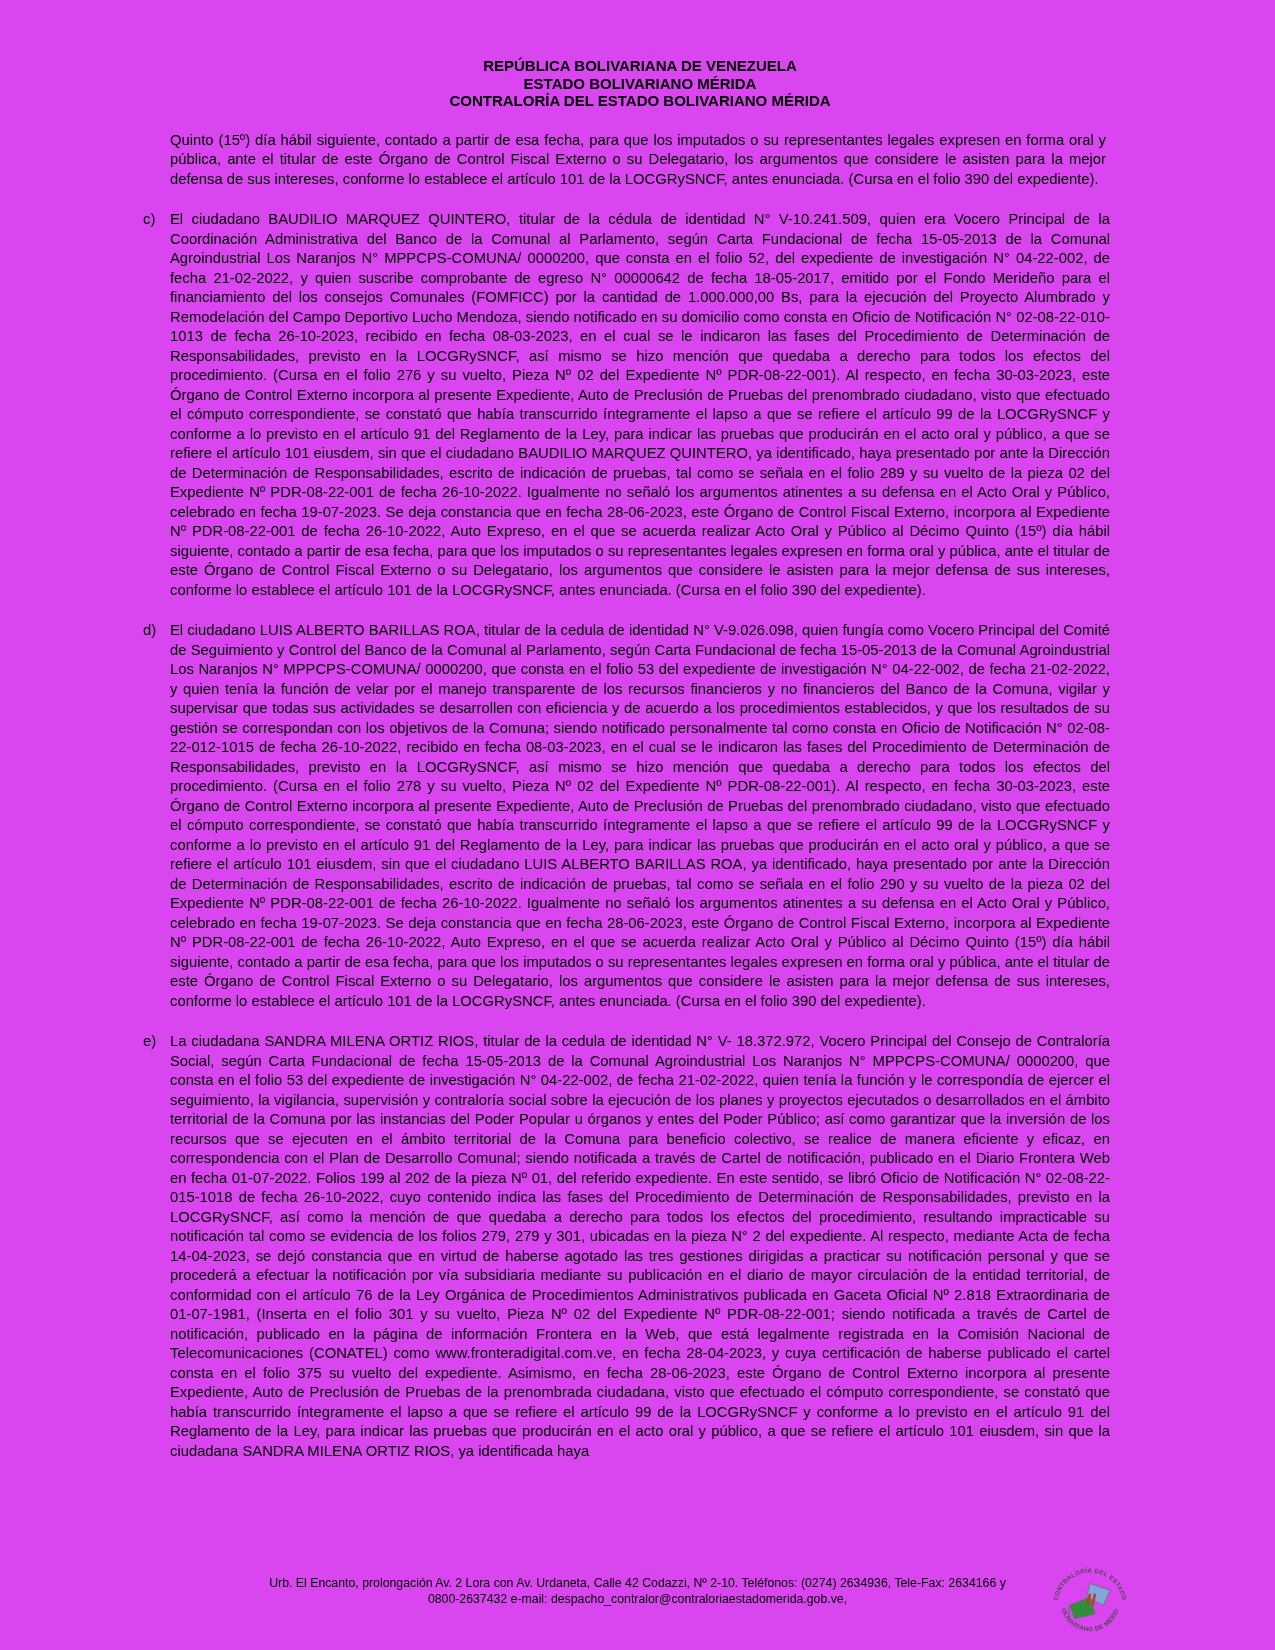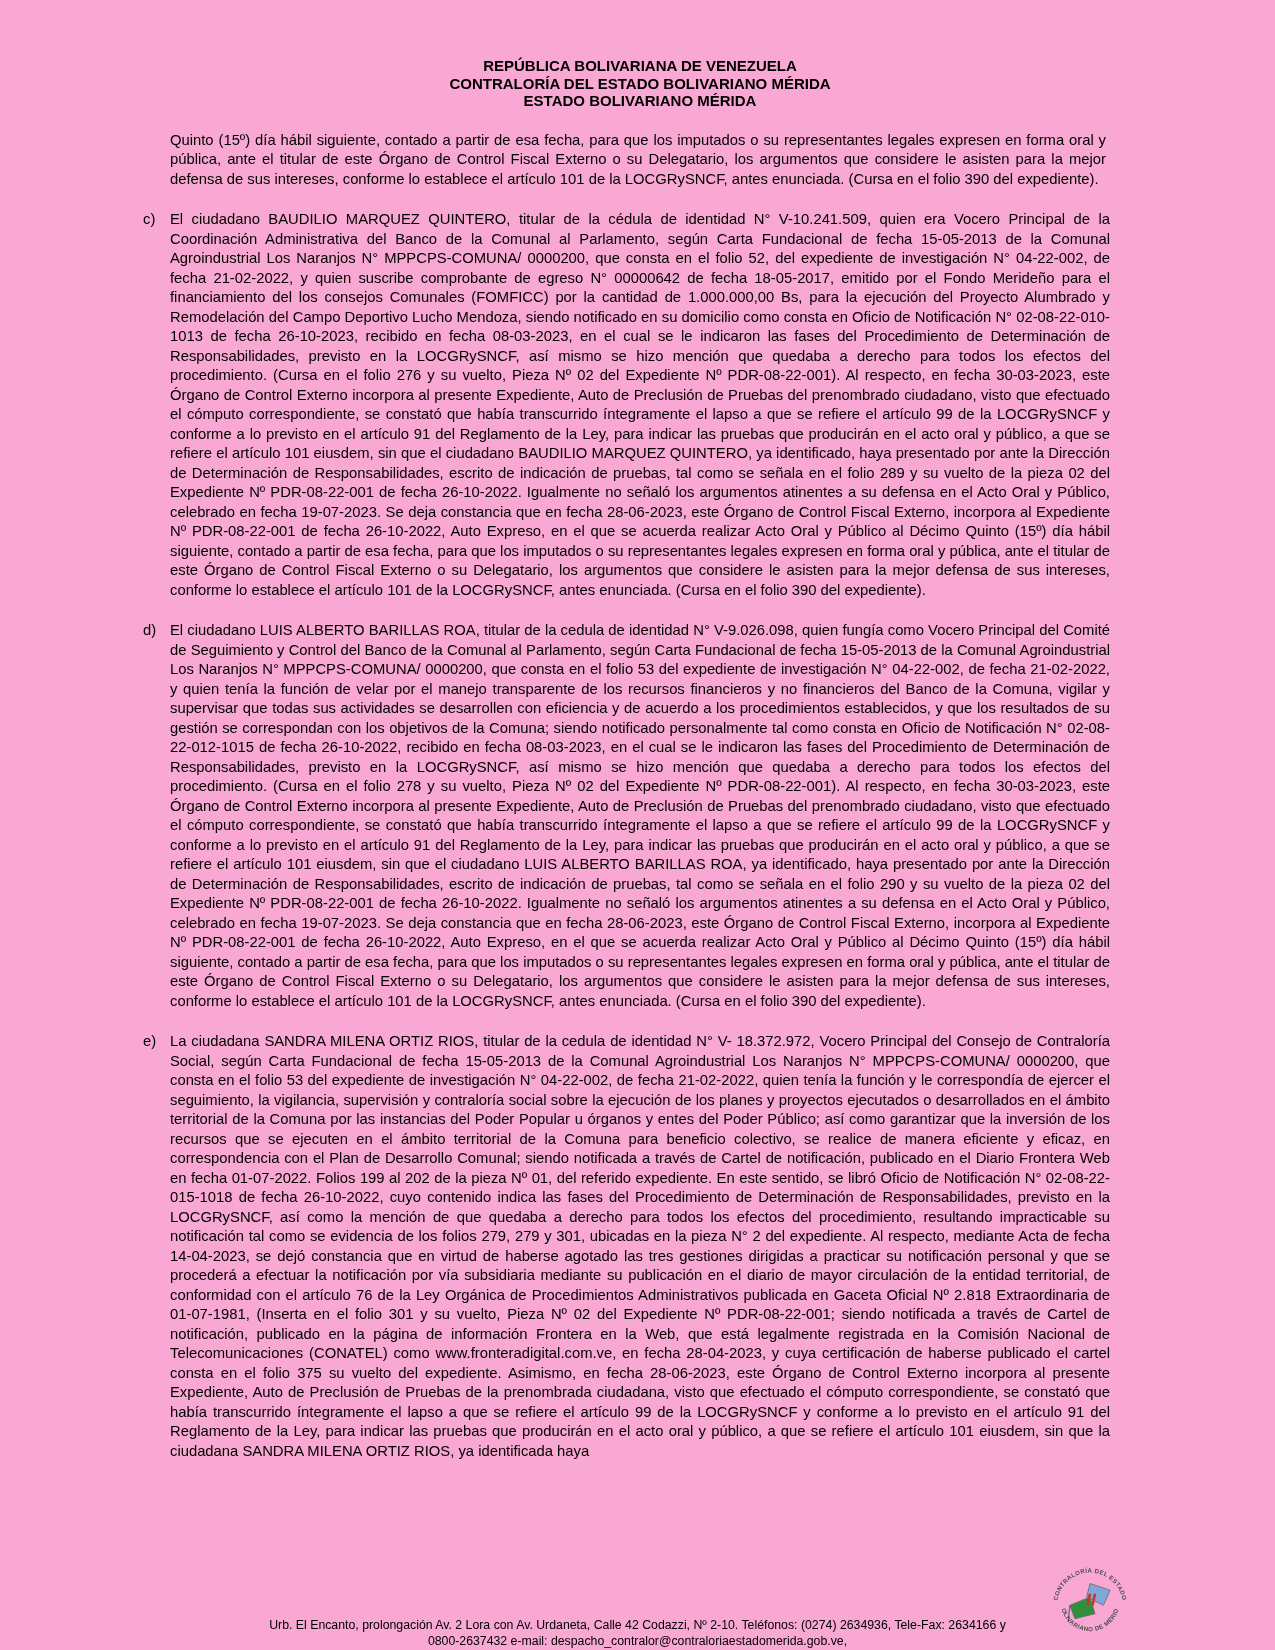--- a/index.html
+++ b/index.html
@@ -1,20 +1,20 @@
 <!DOCTYPE html>
 <html><head>
 <meta charset="utf-8">
 <style>
   html, body { margin: 0; padding: 0; background: #ffffff; }
   .page {
     position: relative;
     width: 1275px;
     height: 1650px;
-    background: #f9a8d4;
+    background: #d946ef;
     font-family: "Liberation Sans", sans-serif;
     color: #000000;
     overflow: hidden;
   }
   .content {
     position: absolute;
     left: 170px;
     top: 57px;
     width: 940px;
     font-size: 14.8px;
@@ -45,42 +45,41 @@
   .runs span.b { font-weight: normal; }
   .footer {
     position: absolute;
     top: 1576px;
     left: 0;
     width: 1275px;
     text-align: center;
     font-size: 12.3px;
     line-height: 15.5px;
     color: #000000;
-    margin-top: 42px;
   }
   .footer .url { text-decoration: underline; }
   .seal {
     position: absolute;
     left: 1048px;
     top: 1560px;
     width: 84px;
     height: 84px;
   }
 </style>
 </head>
 <body>
 
 <div class="page">
 
   <div class="content">
 
     <div class="doc-header">
       <div>REPÚBLICA BOLIVARIANA DE VENEZUELA</div>
+      <div>ESTADO BOLIVARIANO MÉRIDA</div>
       <div>CONTRALORÍA DEL ESTADO BOLIVARIANO MÉRIDA</div>
-      <div>ESTADO BOLIVARIANO MÉRIDA</div>
     </div>
 
     <p class="para runs"><span>Quinto (15º) día hábil siguiente, contado a partir de esa fecha, para que los imputados o su representantes legales expresen en forma oral y pública, ante el titular de este Órgano de Control Fiscal Externo o su Delegatario, los argumentos que considere le asisten para la mejor defensa de sus intereses, conforme lo establece el artículo 101 de la LOCGRySNCF, antes enunciada. (Cursa en el folio 390 del expediente).</span></p>
 
     <div class="item">
       <span class="marker">c)</span>
       <span class="runs"><span>El ciudadano </span><span class="b">BAUDILIO MARQUEZ QUINTERO</span><span>, titular de la cédula de identidad </span><span class="b">N° V-10.241.509</span><span>, quien era </span><span class="b">Vocero Principal de la Coordinación Administrativa del Banco de la Comunal al Parlamento,</span><span> según Carta Fundacional de fecha 15-05-2013 de la Comunal Agroindustrial Los Naranjos N° MPPCPS-COMUNA/ 0000200, que consta en el folio 52, del expediente de investigación N° 04-22-002, de fecha 21-02-2022, y quien suscribe comprobante de egreso N° 00000642 de fecha 18-05-2017, emitido por el Fondo Merideño para el financiamiento del los consejos Comunales (FOMFICC) por la cantidad de 1.000.000,00 Bs, para la ejecución del Proyecto Alumbrado y Remodelación del Campo Deportivo Lucho Mendoza, siendo notificado en su domicilio como consta en Oficio de Notificación N° 02-08-22-010-1013 de fecha 26-10-2023, recibido en fecha 08-03-2023, en el cual se le indicaron las fases del Procedimiento de Determinación de Responsabilidades, previsto en la LOCGRySNCF, así mismo se hizo mención que quedaba a derecho para todos los efectos del procedimiento. (Cursa en el folio 276 y su vuelto, Pieza Nº 02 del Expediente </span><span class="b">Nº PDR-08-22-001</span><span>). Al respecto, en fecha 30-03-2023, este Órgano de Control Externo incorpora al presente Expediente, Auto de Preclusión de Pruebas del prenombrado ciudadano, visto que efectuado el cómputo correspondiente, se constató que había transcurrido íntegramente el lapso a que se refiere el artículo 99 de la LOCGRySNCF y conforme a lo previsto en el artículo 91 del Reglamento de la Ley, para indicar las pruebas que producirán en el acto oral y público, a que se refiere el artículo 101 eiusdem, sin que el ciudadano </span><span class="b">BAUDILIO MARQUEZ QUINTERO</span><span>, ya identificado, haya presentado por ante la Dirección de Determinación de Responsabilidades, escrito de indicación de pruebas, tal como se señala en el folio 289 y su vuelto de la pieza 02 del Expediente </span><span class="b">Nº PDR-08-22-001</span><span> de fecha </span><span class="b">26-10-2022</span><span>. Igualmente no señaló los argumentos atinentes a su defensa en el Acto Oral y Público, celebrado en fecha 19-07-2023. Se deja constancia que en fecha </span><span class="b">28-06-2023</span><span>, este Órgano de Control Fiscal Externo, incorpora al Expediente </span><span class="b">Nº PDR-08-22-001</span><span> de fecha </span><span class="b">26-10-2022</span><span>, </span><span class="b">Auto Expreso</span><span>, en el que se acuerda realizar Acto Oral y Público al Décimo Quinto (15º) día hábil siguiente, contado a partir de esa fecha, para que los imputados o su representantes legales expresen en forma oral y pública, ante el titular de este Órgano de Control Fiscal Externo o su Delegatario, los argumentos que considere le asisten para la mejor defensa de sus intereses, conforme lo establece el artículo 101 de la LOCGRySNCF, antes enunciada. (Cursa en el folio 390 del expediente).</span></span>
     </div>
 
     <div class="item">

